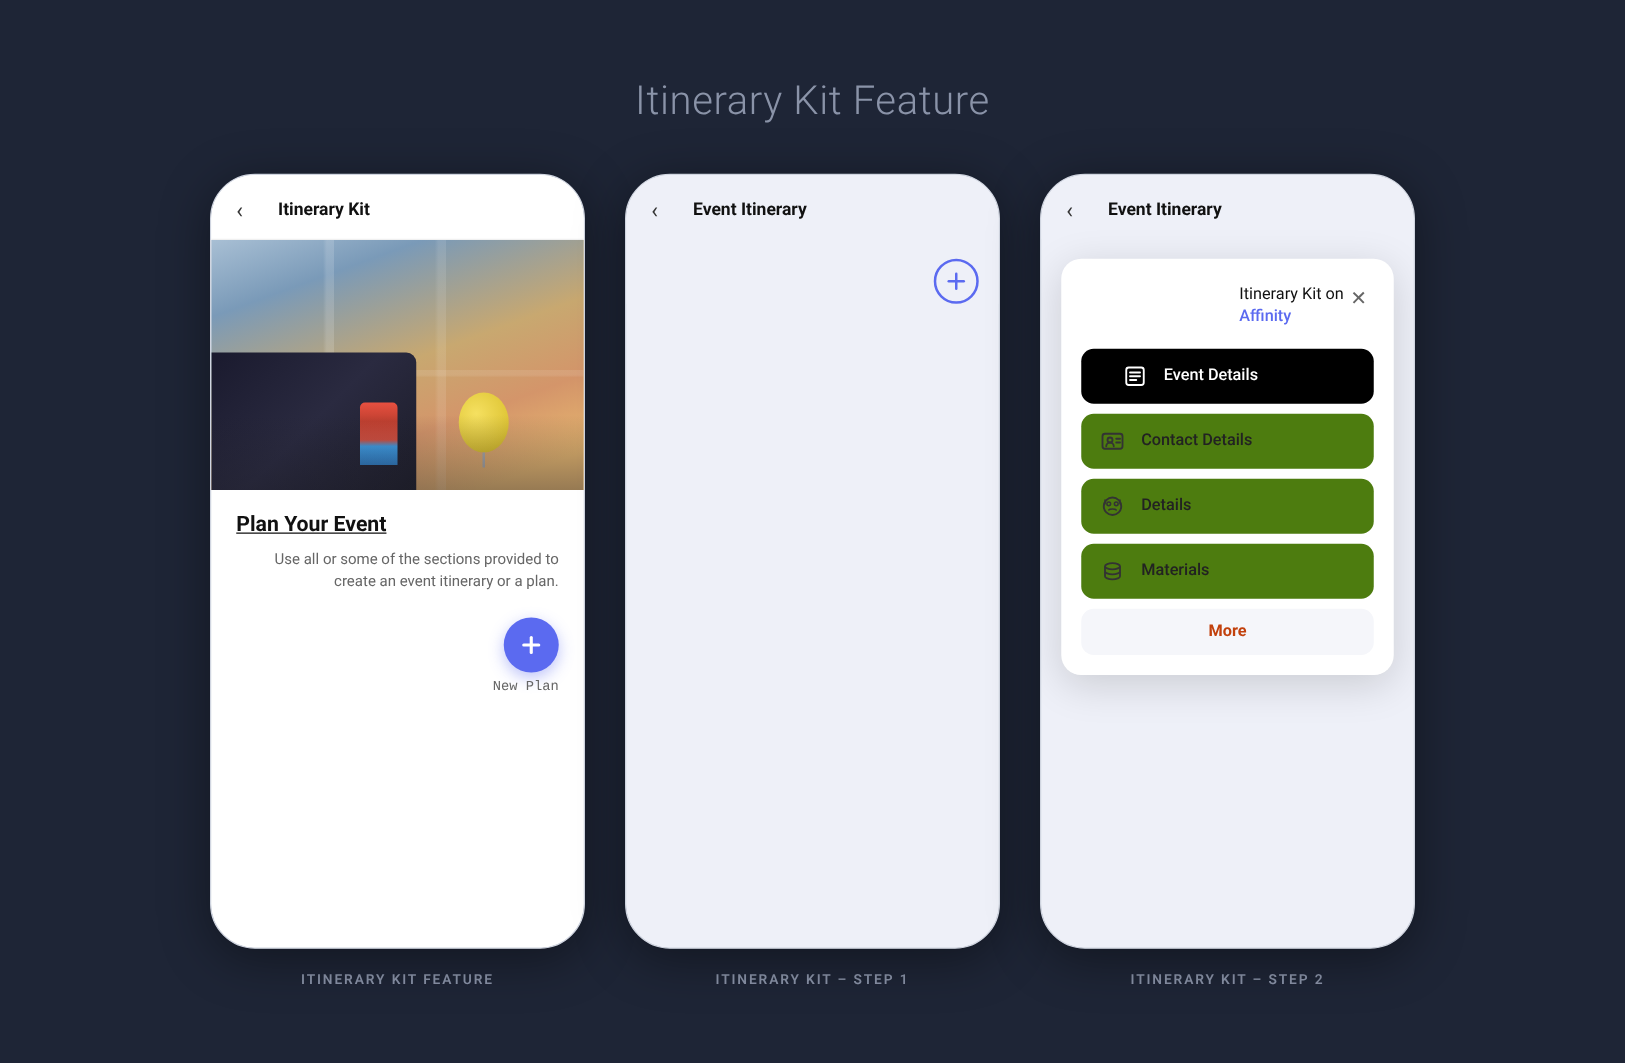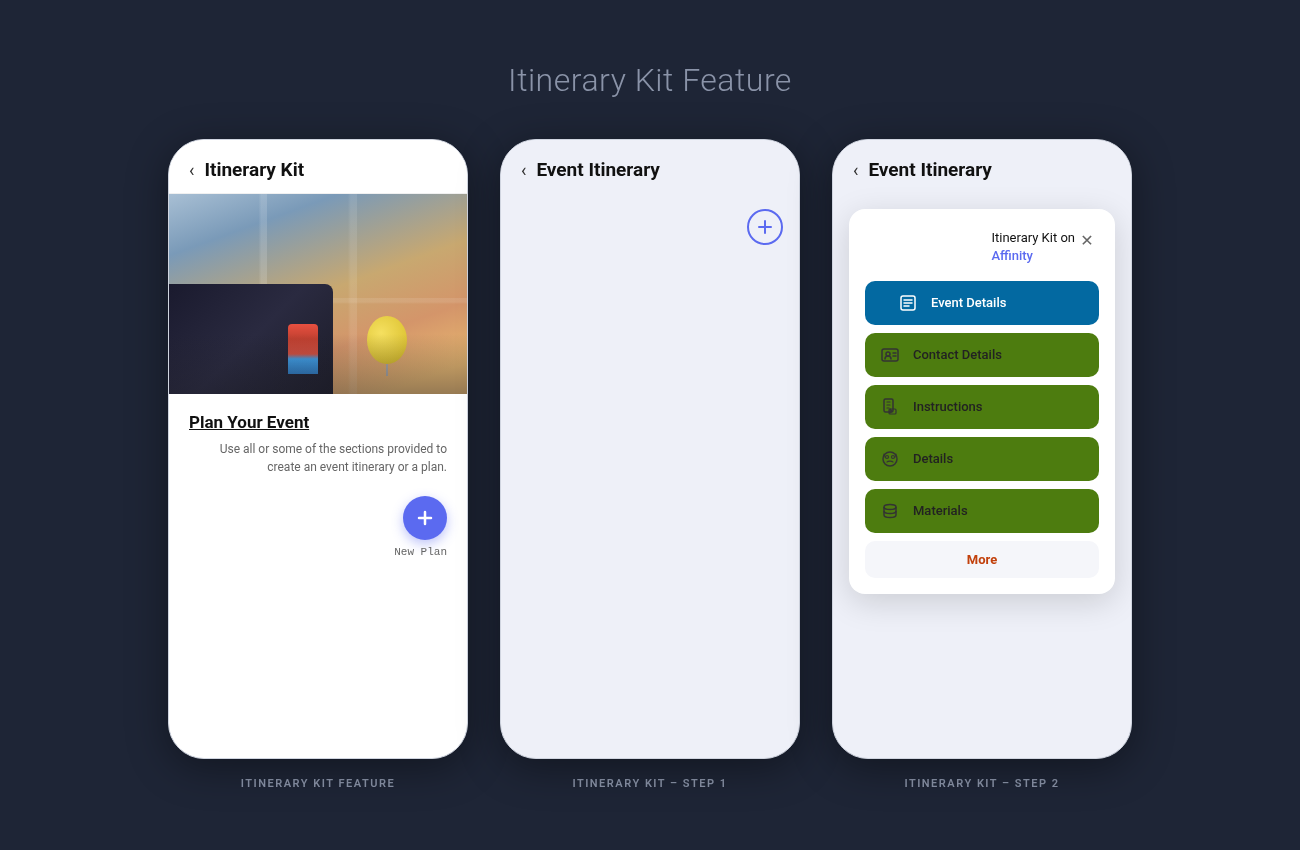--- a/index.html
+++ b/index.html
@@ -67,23 +67,24 @@
     }
 
     .phone-header .back-arrow {
       font-size: 18px;
       color: #333;
       margin-right: 10px;
       cursor: pointer;
     }
 
     .phone-header .header-title {
-      font-size: 19px;
+      font-size: 14px;
       font-weight: 700;
       color: #111;
+      margin-left: 18px;
     }
 
     
     .screen1-content {
       display: flex;
       flex-direction: column;
       align-items: center;
       padding: 0;
     }
 
@@ -304,21 +305,21 @@
       align-items: center;
       gap: 12px;
       padding: 11px 14px;
       border-radius: 10px;
       margin-bottom: 8px;
       cursor: pointer;
       background: #4d7c0f;
     }
 
     .menu-item.active {
-      background: #0369a1;
+      background: #000000;
       padding-left: 32px;
     }
 
     .menu-item.active .menu-item-label {
       color: #ffffff;
     }
 
     .menu-item-icon {
       width: 22px;
       height: 22px;
@@ -455,31 +456,20 @@
                 <rect x="2" y="4" width="16" height="12" rx="2" stroke="#333" stroke-width="1.5"></rect>
                 <circle cx="8" cy="9" r="2" stroke="#333" stroke-width="1.5"></circle>
                 <path d="M5 14c0-1.657 1.343-3 3-3s3 1.343 3 3" stroke="#333" stroke-width="1.5" stroke-linecap="round"></path>
                 <line x1="13" y1="8" x2="16" y2="8" stroke="#333" stroke-width="1.5" stroke-linecap="round"></line>
                 <line x1="13" y1="11" x2="16" y2="11" stroke="#333" stroke-width="1.5" stroke-linecap="round"></line>
               </svg>
             </div>
             <span class="menu-item-label">Contact Details</span>
           </div>
 
-          <div class="menu-item">
-            <div class="menu-item-icon">
-              <svg width="20" height="20" viewBox="0 0 20 20" fill="none">
-                <rect x="4" y="2" width="9" height="13" rx="1.5" stroke="#333" stroke-width="1.5"></rect>
-                <path d="M7 5h3M7 8h3M7 11h2" stroke="#333" stroke-width="1.2" stroke-linecap="round"></path>
-                <path d="M10 14v2l2-2-2-2v2z" stroke="#333" stroke-width="1.2" stroke-linecap="round" stroke-linejoin="round"></path>
-                <rect x="9" y="12" width="7" height="5" rx="1" stroke="#333" stroke-width="1.2"></rect>
-              </svg>
-            </div>
-            <span class="menu-item-label">Instructions</span>
-          </div>
 
           <div class="menu-item">
             <div class="menu-item-icon">
               <svg width="20" height="20" viewBox="0 0 20 20" fill="none">
                 <circle cx="10" cy="10" r="7" stroke="#333" stroke-width="1.5"></circle>
                 <circle cx="7" cy="8" r="1.5" stroke="#333" stroke-width="1.2"></circle>
                 <circle cx="13" cy="8" r="1.5" stroke="#333" stroke-width="1.2"></circle>
                 <path d="M7 13c0.8-1.2 5.2-1.2 6 0" stroke="#333" stroke-width="1.2" stroke-linecap="round"></path>
                 <line x1="4" y1="5" x2="4" y2="8" stroke="#333" stroke-width="1.2" stroke-linecap="round"></line>
                 <line x1="16" y1="5" x2="16" y2="8" stroke="#333" stroke-width="1.2" stroke-linecap="round"></line>

